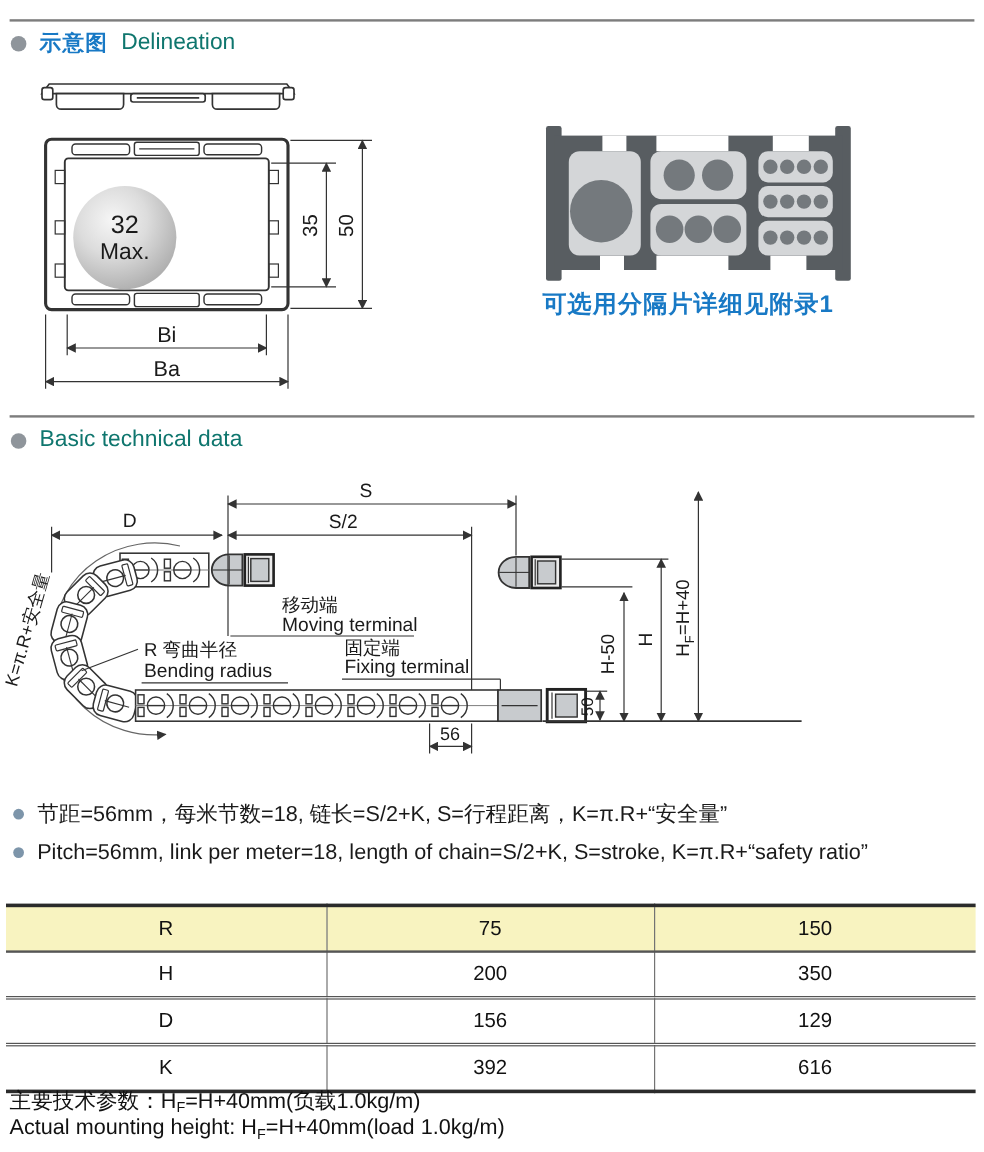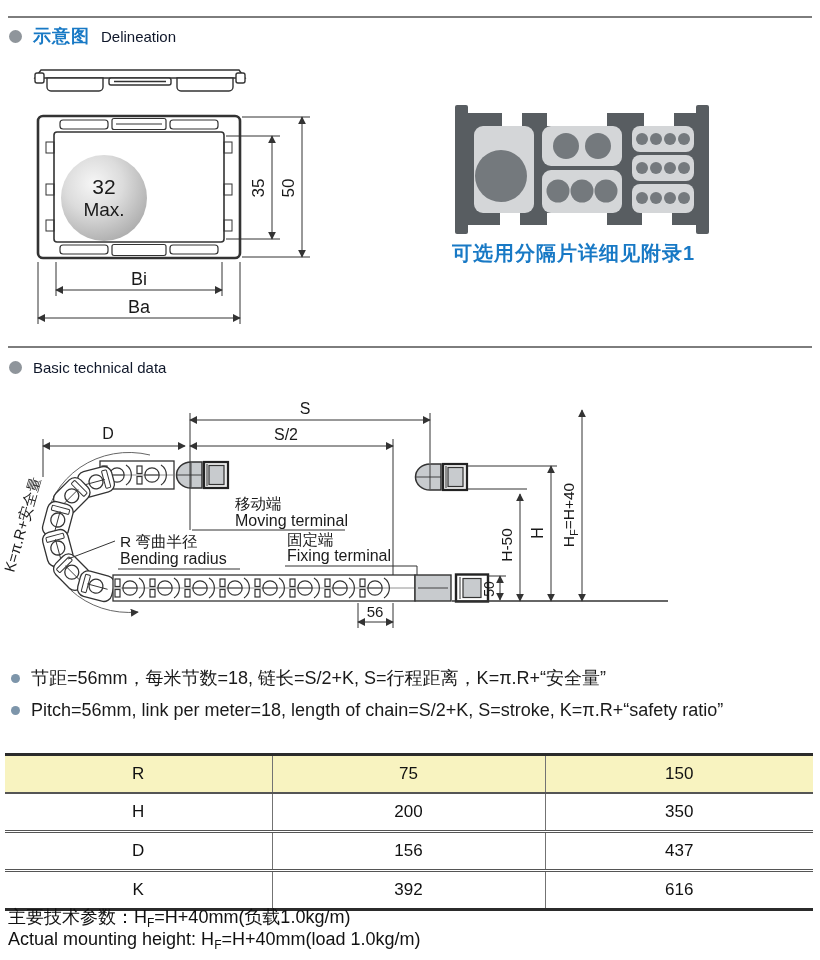--- a/index.html
+++ b/index.html
@@ -2,21 +2,21 @@
 <html><head>
 <meta charset="utf-8">
 <style>
   html,body{margin:0;padding:0;background:#fff;}
   .page{position:relative;width:820px;height:960px;background:#ffffff;overflow:hidden;
         font-family:"Liberation Sans","DejaVu Sans",sans-serif;color:#1a1a1a;}
   .rule{position:absolute;left:8px;width:804px;height:2px;background:#7d7d7d;}
   .sec-head{position:absolute;left:9px;display:flex;align-items:center;gap:11px;height:30px;}
   .sec-bullet{width:13px;height:13px;border-radius:50%;background:#8f959b;flex:none;}
   .sec-cn{font-size:18px;font-weight:bold;color:#1879c5;letter-spacing:1px;}
-  .sec-en{font-size:15px;color:#0f172a;}
+  .sec-en{font-size:19px;color:#0f766e;}
   .caption{position:absolute;color:#1879c5;font-weight:bold;font-size:20px;letter-spacing:1px;}
   .note{position:absolute;left:11px;display:flex;align-items:center;gap:11px;font-size:18px;color:#1a1a1a;height:24px;}
   .note-bullet{width:9px;height:9px;border-radius:50%;background:#7d95aa;flex:none;}
   table.spec{position:absolute;left:5px;top:753px;width:808px;border-collapse:collapse;
              border-top:3px solid #2b2b2b;border-bottom:3px solid #2b2b2b;table-layout:fixed;}
   table.spec td{height:36px;text-align:center;vertical-align:middle;font-size:17px;color:#111;
                 border-left:1px solid #737373;padding:0;}
   table.spec td:first-child{border-left:none;}
   tr.row-r{background:#f8f3c0;border-bottom:2px solid #555;}
   tr.row-mid{border-bottom:3px double #555;}
@@ -282,21 +282,21 @@
       <td>150</td>
     </tr>
     <tr class="row-mid">
       <td>H</td>
       <td>200</td>
       <td>350</td>
     </tr>
     <tr class="row-mid">
       <td>D</td>
       <td>156</td>
-      <td>437</td>
+      <td>129</td>
     </tr>
     <tr>
       <td>K</td>
       <td>392</td>
       <td>616</td>
     </tr>
   </tbody>
     </table>
 
   <div class="footer-line" style="top:905px"><span>主要技术参数：H</span><sub class="f">F</sub><span>=H+40mm(负载1.0kg/m)</span></div>

